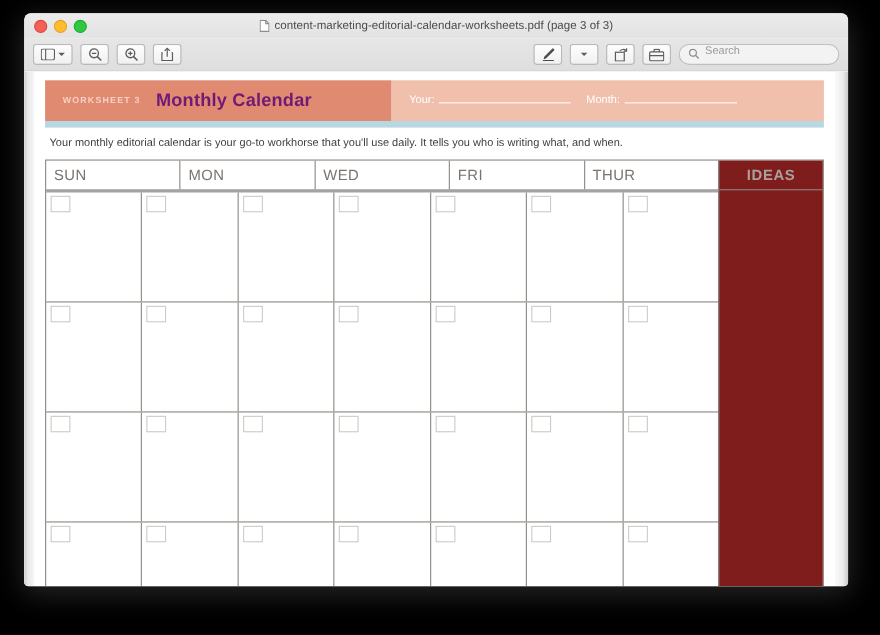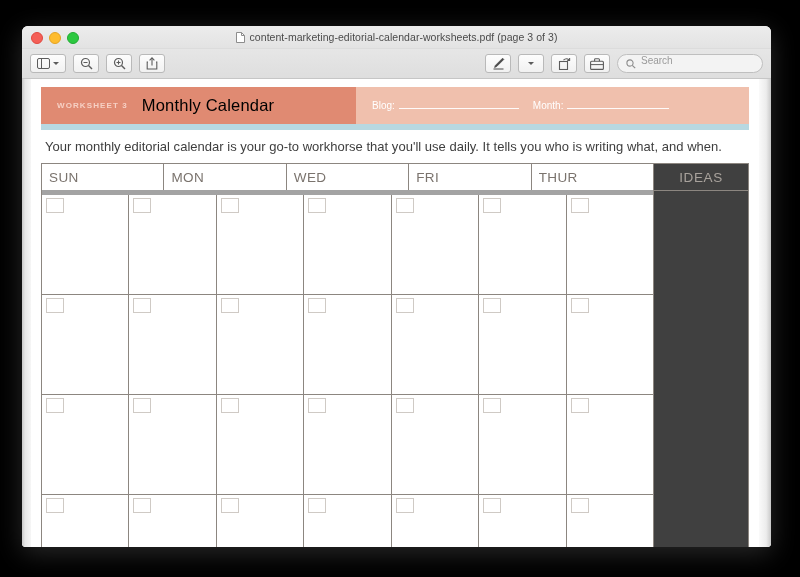--- a/index.html
+++ b/index.html
@@ -16,21 +16,21 @@
     position: relative;
     width: 800px;
     height: 577px;
     background: #000000;
   }
 
   
   .window {
     position: absolute;
     left: 22px;
-    top: 26px;
+    top: 12px;
     width: 749px;
     height: 521px;
     background: #ffffff;
     border-radius: 6px 6px 4px 4px;
     box-shadow: 0 6px 26px rgba(255,255,255,0.16);
     overflow: hidden;
     display: flex;
     flex-direction: column;
   }
 
@@ -180,22 +180,22 @@
   }
   .ws-num {
     font-size: 8px;
     font-weight: bold;
     letter-spacing: 1.1px;
     color: #f6d0c4;
     white-space: nowrap;
   }
   .ws-title {
     font-size: 16.5px;
-    font-weight: normal;
-    color: #000000;
+    font-weight: bold;
+    color: #701a75;
     letter-spacing: 0.2px;
     white-space: nowrap;
   }
   .ws-header-right {
     background: #f0c0ad;
     flex: 1 1 auto;
     display: flex;
     align-items: center;
     padding-left: 16px;
     box-sizing: border-box;
@@ -221,21 +221,21 @@
   .rule-month { width: 102px; }
 
   .blue-strip {
     height: 6px;
     width: 100%;
     background: #b8d8e1;
   }
 
   
   .intro {
-    font-size: 13px;
+    font-size: 10px;
     color: #3e3e3e;
     padding: 9px 2px 9px 4px;
     letter-spacing: 0.02px;
     white-space: nowrap;
   }
 
   
   .calendar {
     width: 100%;
     border: 1px solid #8c8680;
@@ -244,21 +244,21 @@
     background: #ffffff;
   }
   .cal-days {
     flex: 1 1 auto;
     display: flex;
     flex-direction: column;
   }
   .cal-head-row {
     display: flex;
     height: 26px;
-    border-bottom: 5px solid #a3a3a3;
+    border-bottom: 3px solid #a3a3a3;
   }
   .cal-head-cell {
     flex: 1 1 0;
     border-right: 1px solid #8c8680;
     display: flex;
     align-items: center;
     padding-left: 7px;
     box-sizing: border-box;
     font-size: 13.5px;
     color: #7a736d;
@@ -285,24 +285,25 @@
     top: 3px;
     width: 18px;
     height: 15px;
     border: 1px solid #cfcac5;
     background: #ffffff;
     box-sizing: border-box;
   }
 
   .ideas-col {
     flex: 0 0 94px;
-    background: #404040;
+    background: #7f1d1d;
     border-left: 1px solid #8c8680;
     display: flex;
     flex-direction: column;
+    font-weight: bold;
   }
   .ideas-head {
     height: 26px;
     border-bottom: 1px solid #8c8680;
     display: flex;
     align-items: center;
     justify-content: center;
     font-size: 13.5px;
     color: #a8a29c;
     letter-spacing: 0.6px;
@@ -430,21 +431,21 @@
 
       <div class="page">
 
         <div class="ws-header">
           <div class="ws-header-left">
             <span class="ws-num">WORKSHEET 3</span>
             <span class="ws-title">Monthly Calendar</span>
           </div>
           <div class="ws-header-right">
             <span class="field-grp">
-              <span class="field-label">Blog:</span>
+              <span class="field-label">Your:</span>
               <span class="field-rule rule-blog"></span>
             </span>
             <span class="field-grp">
               <span class="field-label">Month:</span>
               <span class="field-rule rule-month"></span>
             </span>
           </div>
         </div>
         <div class="blue-strip"></div>
 

